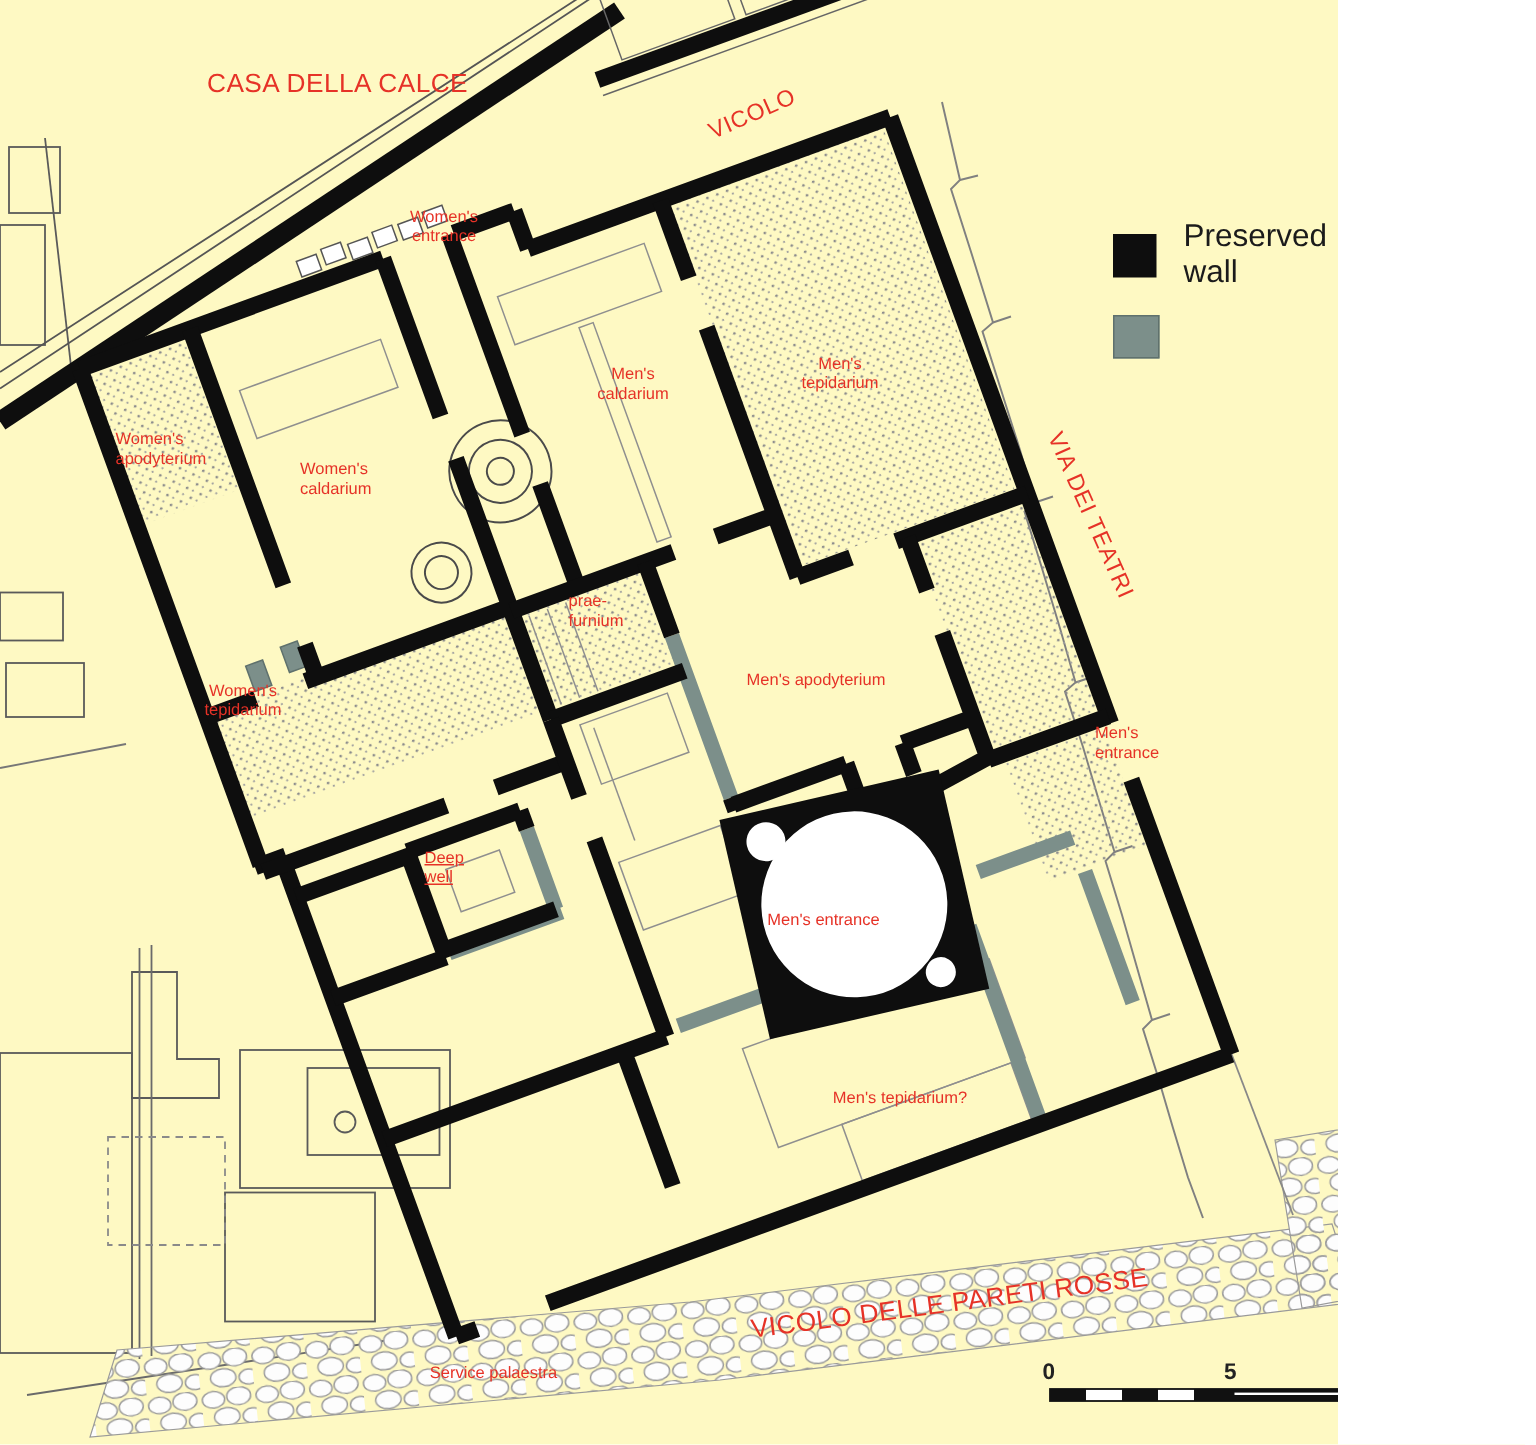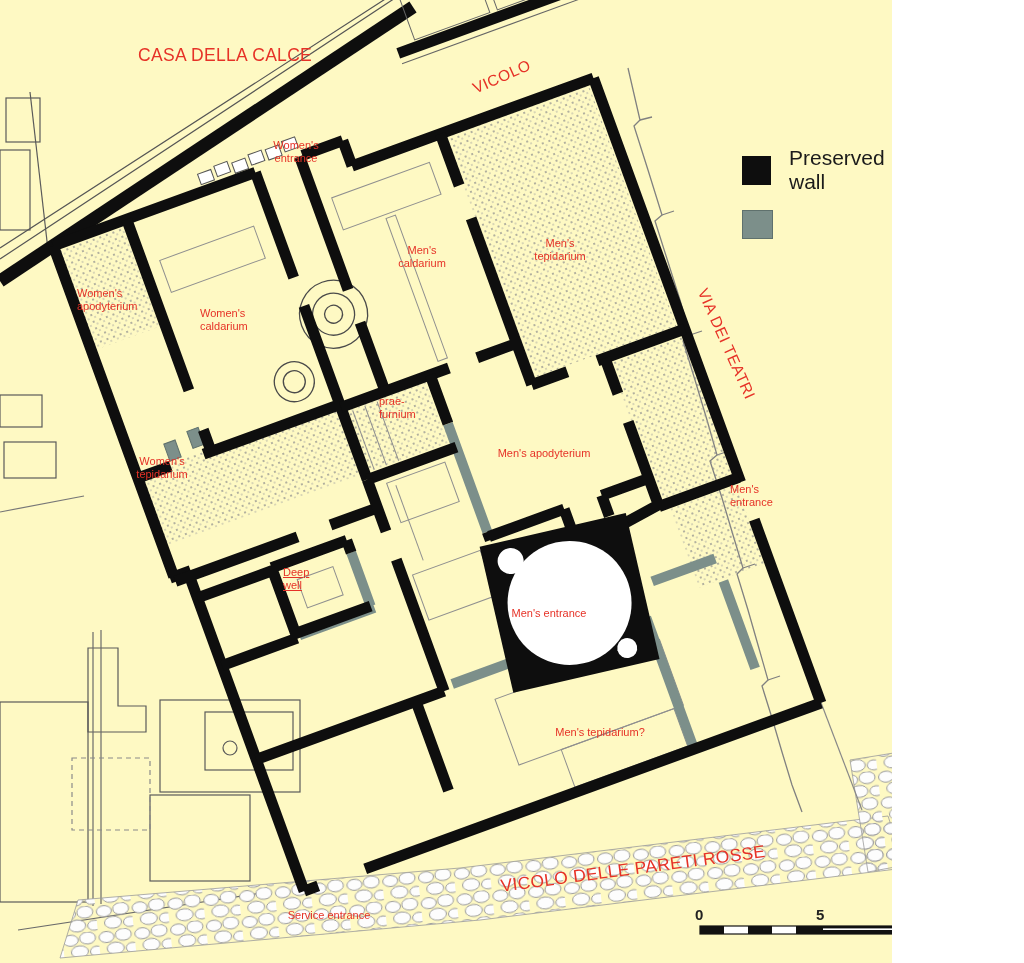--- a/index.html
+++ b/index.html
@@ -203,21 +203,21 @@
   <div class="map-label centered" style="left:544px;top:454px;white-space:nowrap;">Men's apodyterium</div>
   <div class="map-label centered" style="left:162px;top:468px;">Women's
 tepidarium</div>
   <div class="map-label" style="left:730px;top:483px;">Men's
 entrance</div>
   <div class="map-label" style="left:283px;top:566px;text-decoration:underline;">Deep
 well</div>
   <div class="map-label centered" style="left:549px;top:614px;white-space:nowrap;">Men's entrance</div>
   <div class="map-label centered" style="left:600px;top:733px;white-space:nowrap;">Men's tepidarium?</div>
   <div class="map-label centered big" style="left:633px;top:869px;transform:translate(-50%,-50%) rotate(-7.5deg);white-space:nowrap;">VICOLO DELLE PARETI ROSSE</div>
-  <div class="map-label centered" style="left:329px;top:916px;white-space:nowrap;">Service entrance</div>
+  <div class="map-label centered" style="left:329px;top:916px;white-space:nowrap;">Service palaestra</div>
 
   <div class="legend">
     <div class="legend-row">
       <div class="swatch swatch-black"></div>
       <div class="legend-text">Preserved wall</div>
     </div>
     <div class="legend-row">
       <div class="swatch swatch-gray"></div>
     </div>
   </div>

